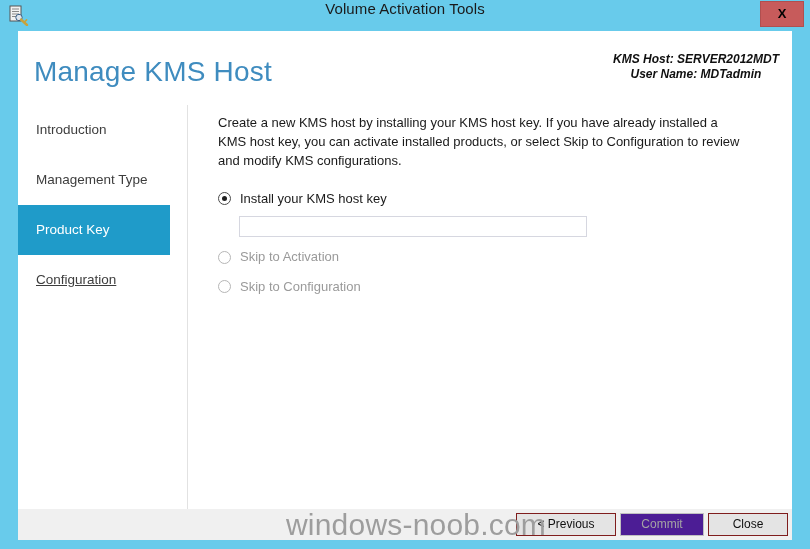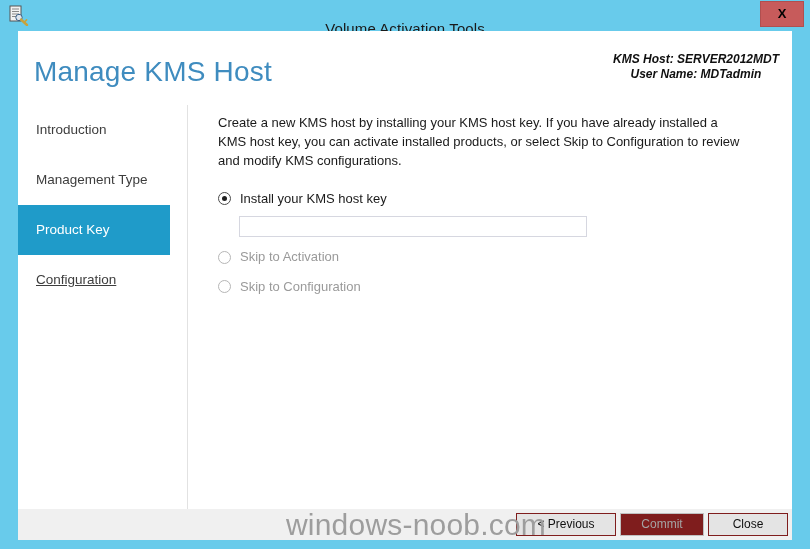--- a/index.html
+++ b/index.html
@@ -32,21 +32,21 @@
     height: 31px;
     background: #68cbeb;
   }
   .title-icon {
     position: absolute;
     left: 8px; top: 4px;
     width: 22px; height: 22px;
   }
   .title-text {
     position: absolute;
-    left: 0; top: 20px;
+    left: 0; top: 0;
     width: 810px;
     text-align: center;
     font-size: 15px;
     color: #1a1a1a;
     font-family: "Liberation Sans", sans-serif;
     letter-spacing: 0.1px;
   }
   .close-btn {
     position: absolute;
     right: 6px; top: 1px;
@@ -231,21 +231,21 @@
     font-size: 12px;
     color: #101010;
     text-align: center;
     line-height: 21px;
     cursor: pointer;
     font-family: "Liberation Sans", sans-serif;
   }
   .btn.disabled {
     color: #a4a4a4;
     border-color: #c0c0c0;
-    background: #7f1d1d;
+    background: #4c1d95;
     cursor: default;
   }
   .btn-prev  { left: 498px; width: 100px; }
   .btn-commit{ left: 602px; width: 84px; }
   .btn-close { left: 690px; width: 80px; }
 </style>
 </head>
 <body>
 
 <div class="window">

